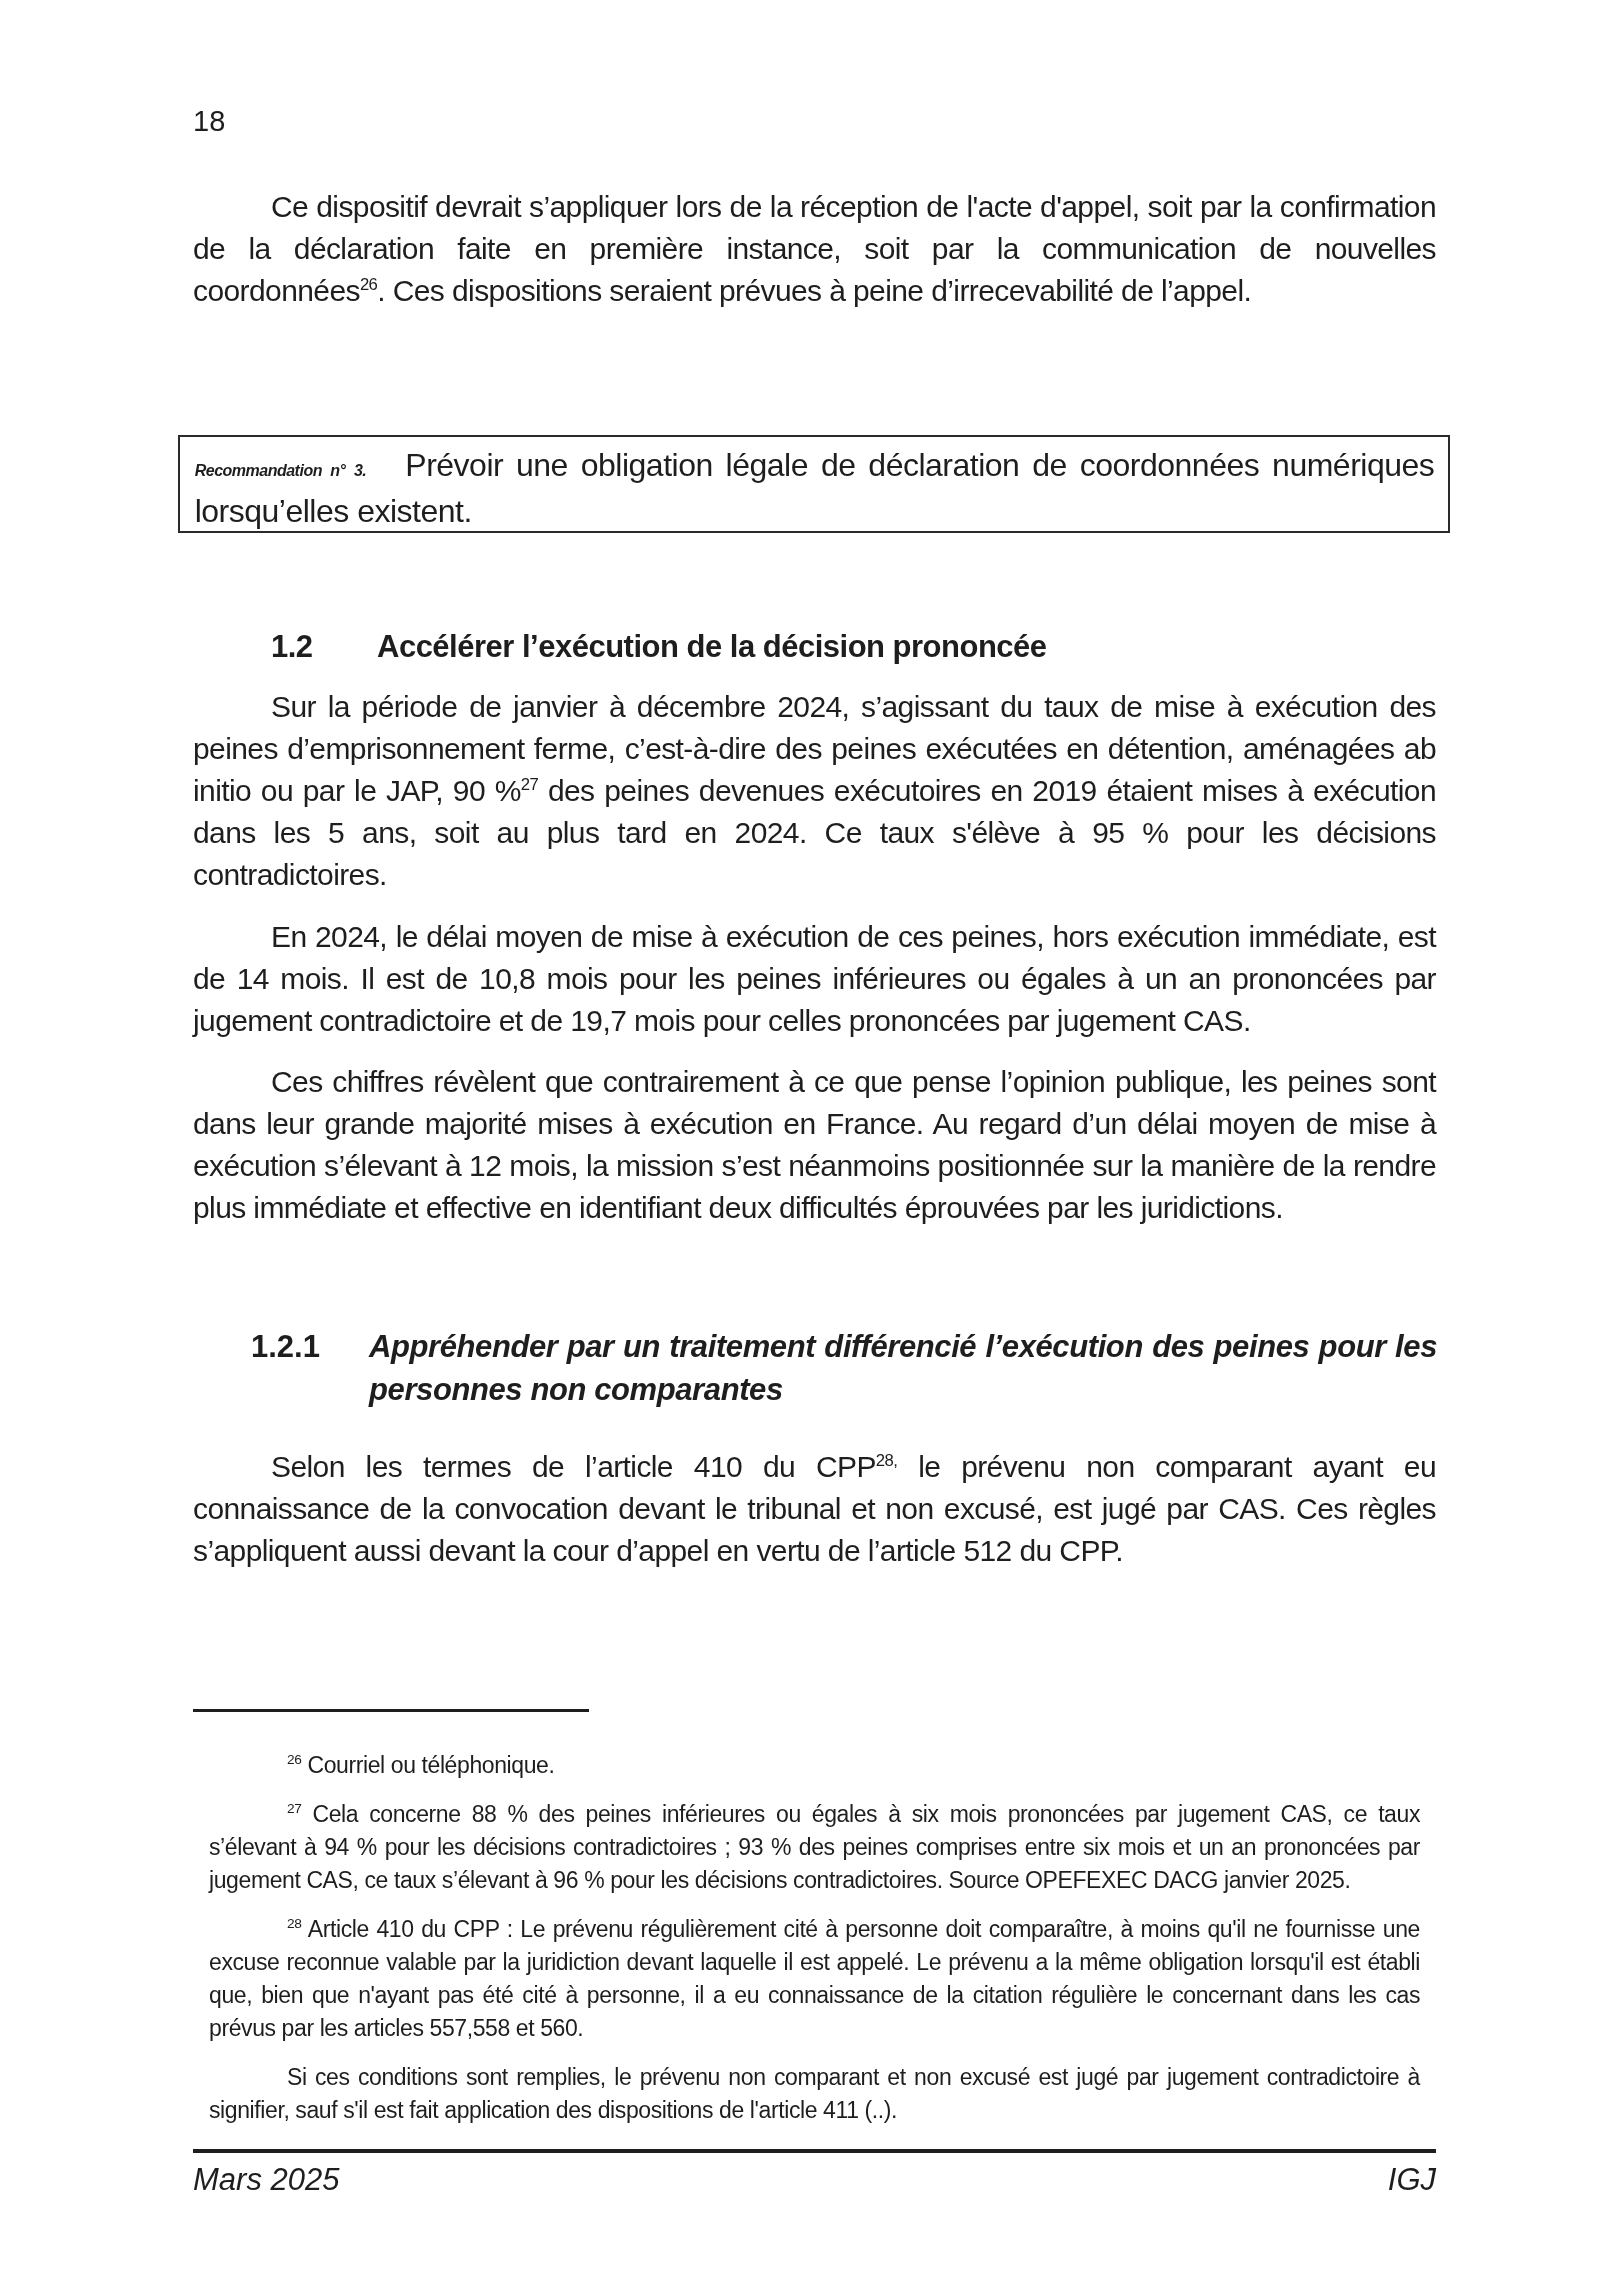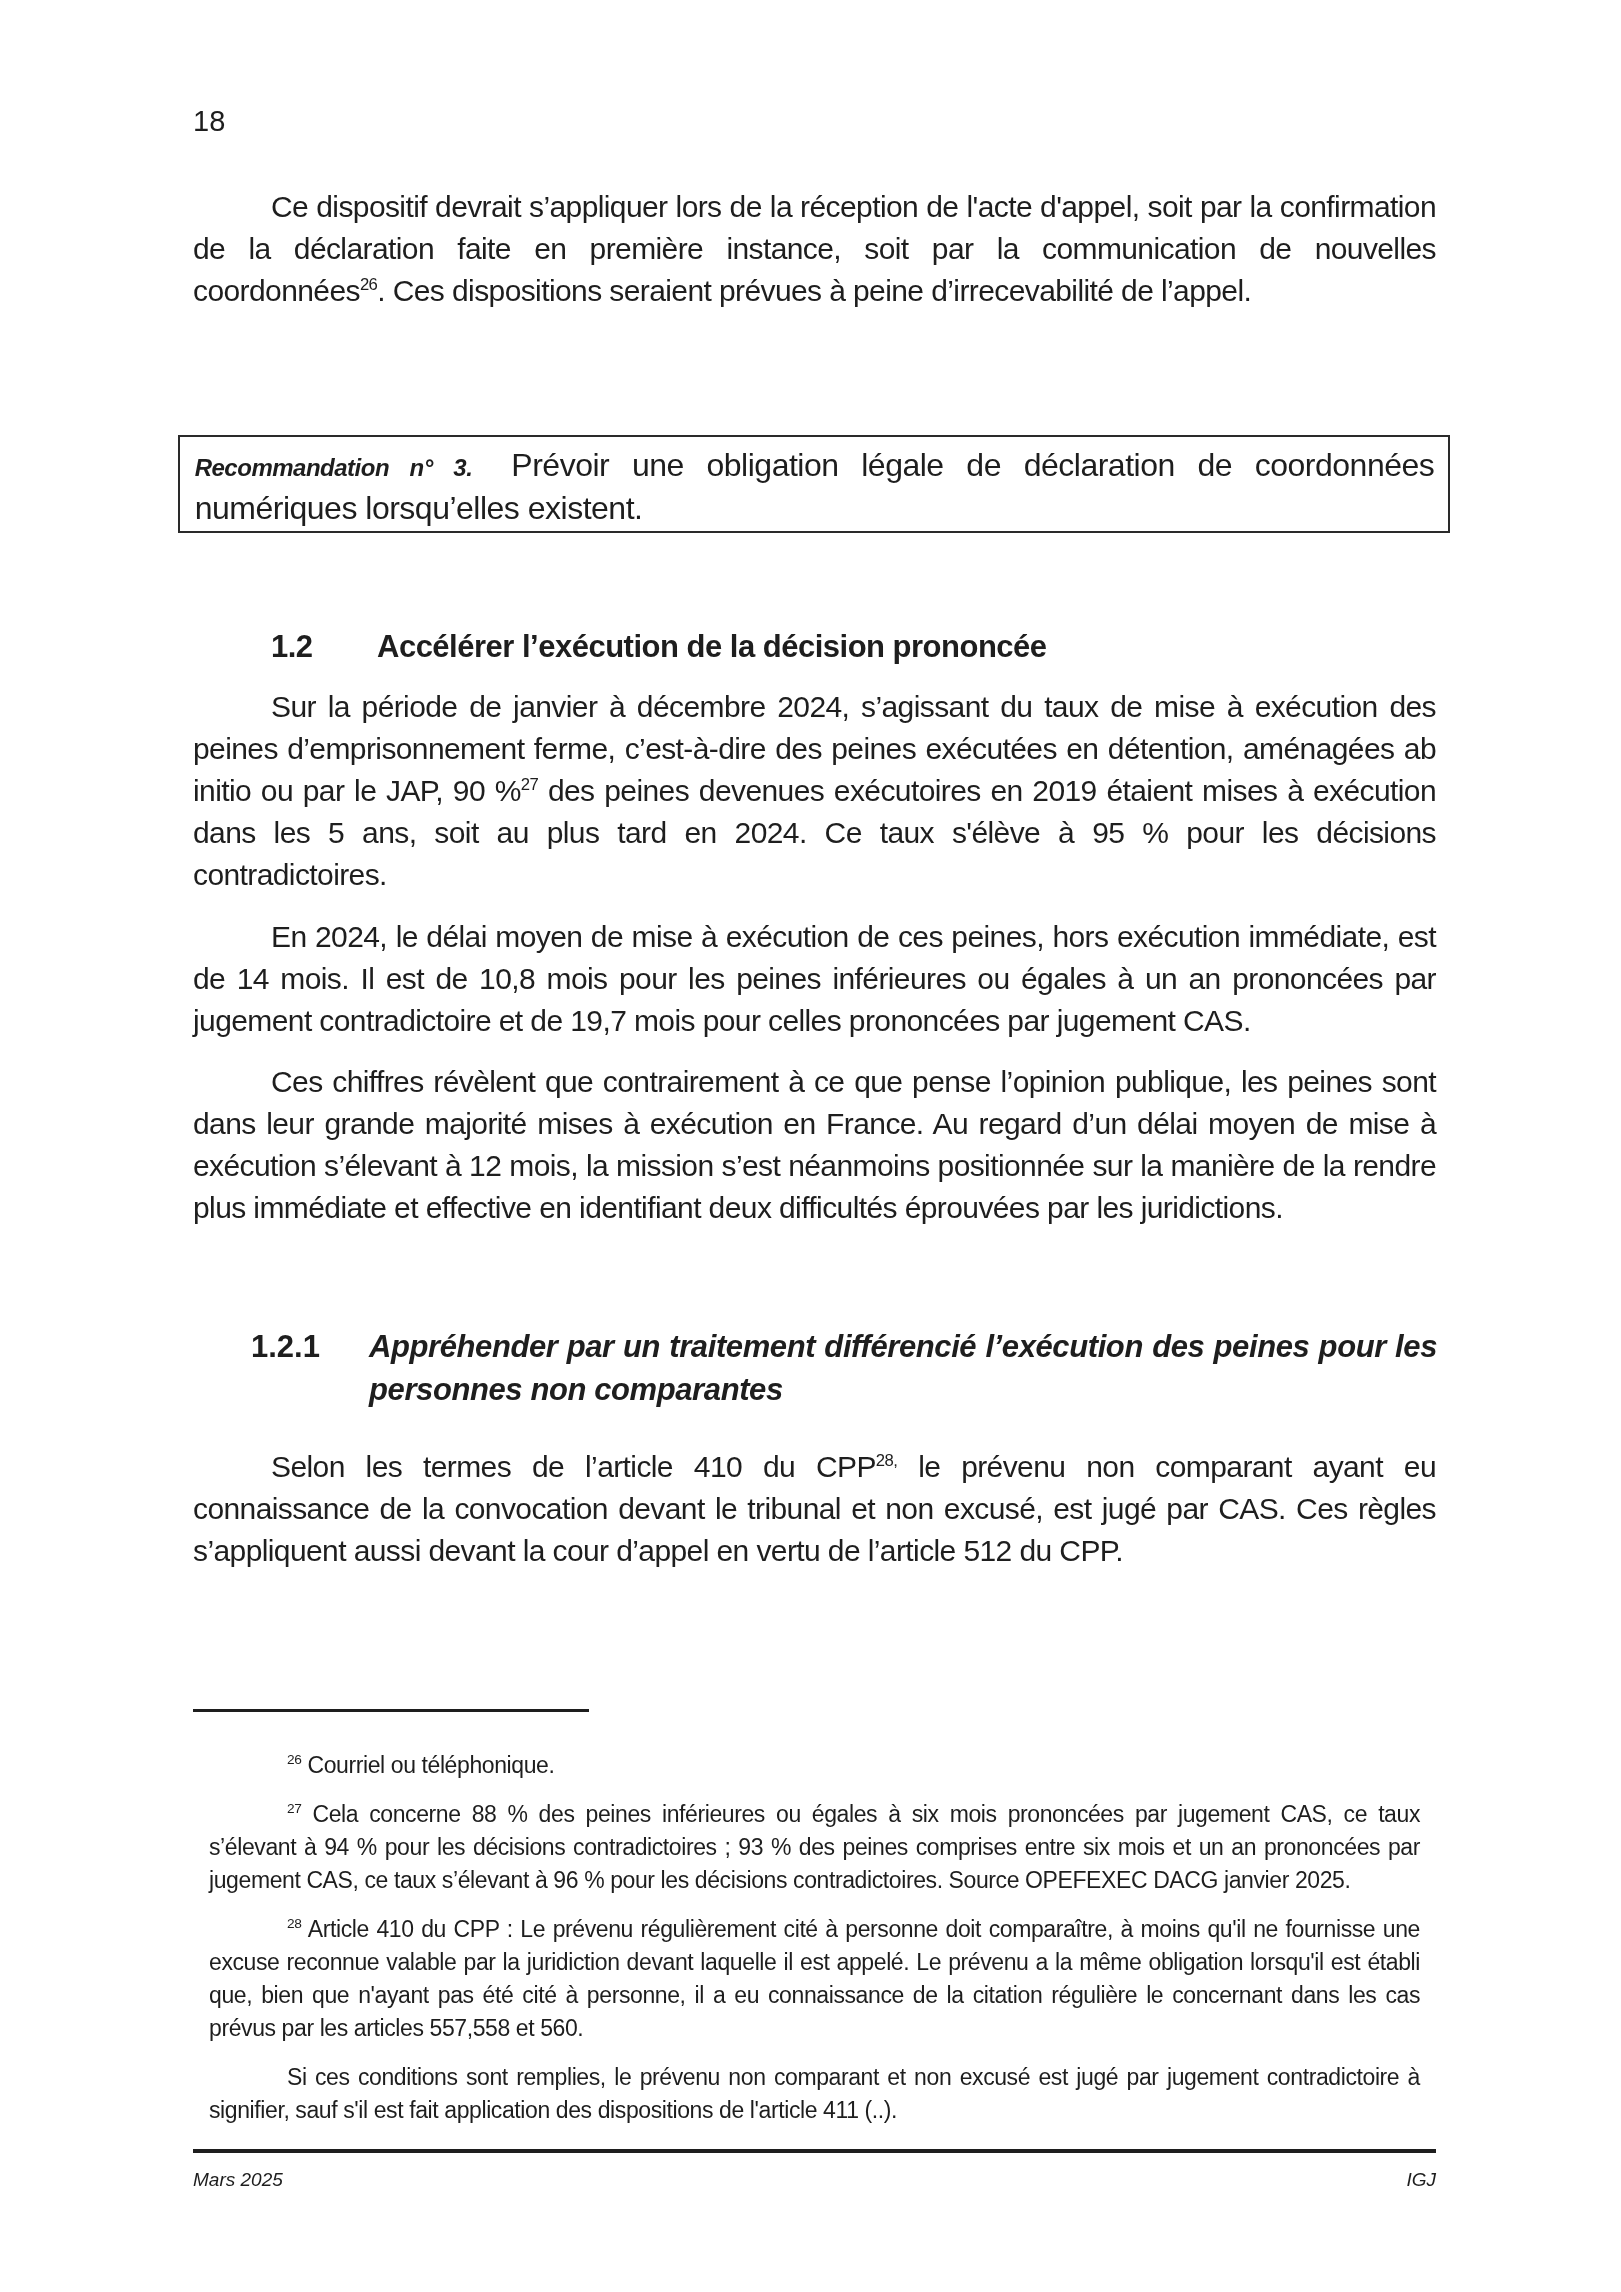--- a/index.html
+++ b/index.html
@@ -19,21 +19,21 @@
     }
     .body-block p { margin: 0; text-indent: 78px; }
     .body-block p + p { margin-top: 19.6px; }
     sup { font-size: 16.7px; line-height: 0; vertical-align: super; }
     .reco-box {
       position: absolute; left: 178px; top: 435px; width: 1272px; height: 98px;
       border: 2.9px solid #2a2a2a; box-sizing: border-box;
       padding: 7.8px 13.7px 0 14.7px;
       font-size: 32px; line-height: 41px; text-align: justify; letter-spacing: -0.5px;
     }
-    .reco-label { font-weight: bold; font-style: italic; font-size: 24px; margin-right: 39px; }
+    .reco-label { font-weight: bold; font-style: italic; font-size: 16px; margin-right: 39px; }
     .reco-text { text-align-last: left; }
     .h2 {
       position: absolute; left: 227px; top: 627px;
       font-size: 31px; font-weight: bold; line-height: 39px; letter-spacing: -0.5px; margin-left: 44px;
     }
     .h2 .num { display: inline-block; width: 106px; }
     .h3 {
       position: absolute; left: 251px; top: 1325px; width: 1186px;
       font-size: 31px; font-weight: bold; font-style: italic; line-height: 43px;
       display: flex;
@@ -47,21 +47,21 @@
       position: absolute; left: 193px; top: 1733px; width: 1243px;
       font-size: 23px; line-height: 33px; text-align: justify; letter-spacing: -0.4px;
     }
     .footnotes p { margin: 16px; text-indent: 78px; }
     .footnotes sup { font-size: 13.7px; }
     .footer-rule {
       position: absolute; left: 193px; top: 2149px; width: 1243px; height: 3.9px; background: #1e1e1e;
     }
     .footer {
       position: absolute; left: 193px; top: 2162px; width: 1243px; height: 35px;
-      font-size: 19px; font-style: italic; line-height: 35px;
+      font-size: 31px; font-style: italic; line-height: 35px;
     }
     .footer .date { position: absolute; left: 0; }
     .footer .title { position: absolute; left: 299px; }
     .footer .org { position: absolute; right: 0; }
   </style>
 </head>
 <body>
 
 <div class="page-number">18</div>
 

